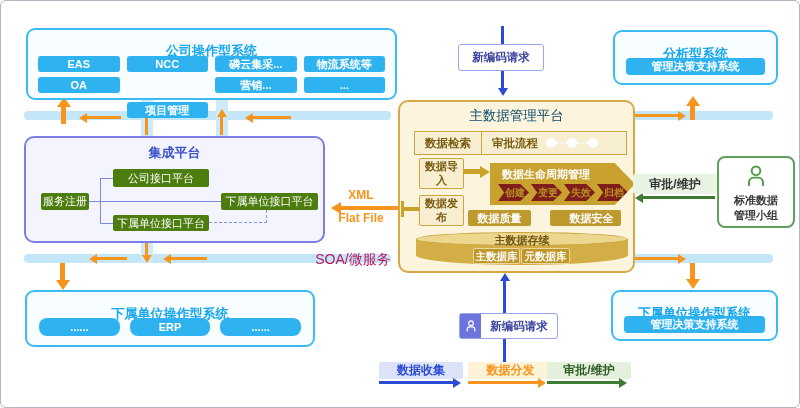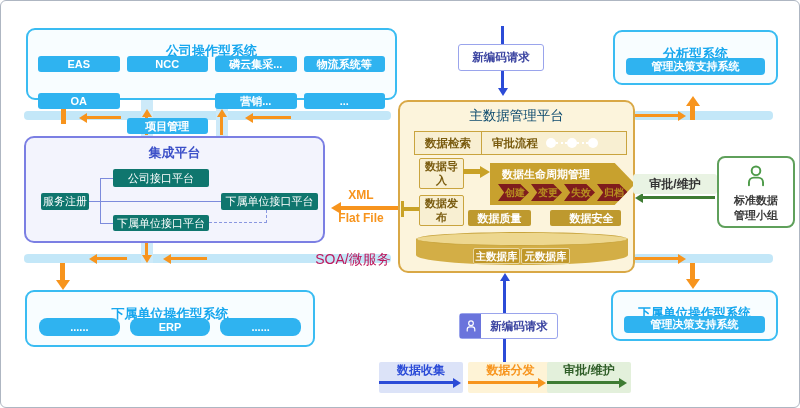--- a/index.html
+++ b/index.html
@@ -20,26 +20,26 @@
   .ar-u::after{bottom:100%;left:50%;transform:translateX(-50%);border-width:0 5px 8px 5px;border-bottom-color:currentColor;}
   .ar-d::after{top:100%;left:50%;transform:translateX(-50%);border-width:8px 5px 0 5px;border-top-color:currentColor;}
   .big.ar-u::after{border-width:0 7px 10px 7px;}
   .big.ar-d::after{border-width:10px 7px 0 7px;}
   .big.ar-l::after{border-width:6px 10px 6px 0;}
   .big.ar-r::after{border-width:6px 0 6px 10px;}
   
   .sys{position:absolute;background:#f8fdff;border:2px solid #3abcf2;border-radius:9px;}
   .sys-title{position:absolute;left:0;right:0;text-align:center;color:#17a7ee;font-weight:bold;font-size:13px;white-space:nowrap;margin-top:8px;}
   .sys-item{background:#2fb3f0;color:#fff;font-size:11px;font-weight:bold;text-align:center;border-radius:3px;overflow:hidden;white-space:nowrap;}
-  .grid4{position:absolute;left:10px;right:10px;display:grid;grid-template-columns:repeat(4,1fr);gap:21px 7px;}
+  .grid4{position:absolute;left:10px;right:10px;display:grid;grid-template-columns:repeat(4,1fr);gap:5px 7px;}
   .grid3{position:absolute;left:12px;right:12px;display:grid;grid-template-columns:repeat(3,1fr);gap:6px 10px;}
   
   .intp{position:absolute;background:#f3f4fd;border:2px solid #7b7fe3;border-radius:10px;}
   .int-title{position:absolute;left:0;right:0;top:6px;text-align:center;color:#3c50c8;font-weight:bold;font-size:13px;}
-  .int-box{position:absolute;background:#0f766e;color:#fff;font-size:11px;text-align:center;border-radius:2px;overflow:hidden;white-space:nowrap;}
+  .int-box{position:absolute;background:#4d7c0f;color:#fff;font-size:11px;text-align:center;border-radius:2px;overflow:hidden;white-space:nowrap;}
   .int-line{position:absolute;background:#7c8bdc;}
   .dash-h{position:absolute;border-top:1px dashed #8a97e0;}
   .dash-v{position:absolute;border-left:1px dashed #8a97e0;}
   
   .mdm{position:absolute;background:#fcf4dc;border:2px solid #d9a846;border-radius:10px;}
   .mdm-title{position:absolute;left:0;right:0;top:5px;text-align:center;color:#0c4a6e;font-weight:normal;font-size:13.5px;}
   .gold-cell{background:#f8efd2;border:1px solid #c9a43f;color:#7a5c10;font-weight:bold;}
   .mdm-row{position:absolute;display:flex;align-items:stretch;font-size:11.5px;}
   .mdm-row .c1{width:66px;display:flex;align-items:center;justify-content:center;border-right:1px solid #c9a43f;}
   .mdm-row .c2{flex:1;display:flex;align-items:center;gap:8px;padding-left:10px;}
@@ -56,21 +56,21 @@
   .cyl-body{position:absolute;background:#d3ae46;border-radius:0 0 106px 106px / 0 0 10px 10px;}
   .db-box{position:absolute;background:#c09729;border:1px solid #e9d7a0;color:#fff;font-size:10.5px;font-weight:bold;text-align:center;border-radius:2px;white-space:nowrap;}
   
   .gov-band{position:absolute;background:#e9f3e3;border-radius:3px;color:#333;font-size:12px;font-weight:bold;text-align:center;}
   .gov-box{position:absolute;background:#fff;border:2px solid #5fa05b;border-radius:8px;text-align:center;}
   .gov-text{color:#3a3a3a;font-size:11px;font-weight:600;line-height:1.35;}
   
   .req{position:absolute;background:#fff;border:1.5px solid #9aa4ec;border-radius:3px;color:#3a43a0;font-size:11.5px;font-weight:bold;text-align:center;}
   .req-person{position:absolute;left:0;top:0;bottom:0;width:21px;background:#6a74dc;display:flex;align-items:center;justify-content:center;}
   
-  .lg-box{position:absolute;height:31px;line-height:17px;text-align:center;font-size:12px;font-weight:bold;border-radius:2px;}
+  .lg-box{position:absolute;height:17px;line-height:17px;text-align:center;font-size:12px;font-weight:bold;border-radius:2px;}
   
   .lbl-orange{position:absolute;color:#f7941d;font-size:12px;font-weight:bold;text-align:center;}
   .lbl-navy{position:absolute;color:#be185d;font-size:14px;white-space:nowrap;}
   .nowrap{white-space:nowrap;}
 </style>
 </head>
 <body>
 
 <div id="canvas">
 
@@ -167,20 +167,21 @@
 
     <div class="io-box gold-cell" style="left:19px;top:93px;width:43px;height:29px;">数据发布</div>
     <div class="abs" style="left:2px;top:105px;width:17px;height:4px;background:#c9a227;"></div>
     <div class="abs" style="left:1px;top:99px;width:3px;height:16px;background:#c9a227;"></div>
 
     <div class="dk-gold" style="left:68px;top:108px;width:63px;height:16px;line-height:16px;">数据质量</div>
     <div class="dk-gold" style="left:150px;top:108px;width:59px;height:16px;line-height:16px;padding-left:12px;">数据安全</div>
 
     <div class="cyl-body" style="left:16px;top:137px;width:212px;height:26px;"></div>
     <div class="cyl-top" style="left:16px;top:130px;width:212px;height:14px;"></div>
+    <div class="abs" style="left:16px;top:131px;width:212px;text-align:center;color:#6e5410;font-size:11px;font-weight:bold;">主数据存续</div>
     <div class="db-box" style="left:73px;top:146px;width:45px;height:14px;line-height:14px;">主数据库</div>
     <div class="db-box" style="left:121px;top:146px;width:47px;height:14px;line-height:14px;">元数据库</div>
   </div>
 
   <div class="gov-band" style="left:632px;top:173px;width:84px;height:20px;line-height:20px;">审批/维护</div>
   <div class="gov-box" style="left:716px;top:155px;width:74px;height:68px;">
     <span style="display:inline-block;margin-top:5px;">
       <svg width="26" height="26" viewBox="0 0 24 24" fill="none">
           <circle cx="12" cy="7.2" r="4" stroke="#4e9b4a" stroke-width="1.8"></circle>
           <path d="M5.5 20.5 v-2.5 a4.5 4.5 0 0 1 4.5-4.5 h4 a4.5 4.5 0 0 1 4.5 4.5 v2.5" stroke="#4e9b4a" stroke-width="1.8" stroke-linecap="round"></path>

